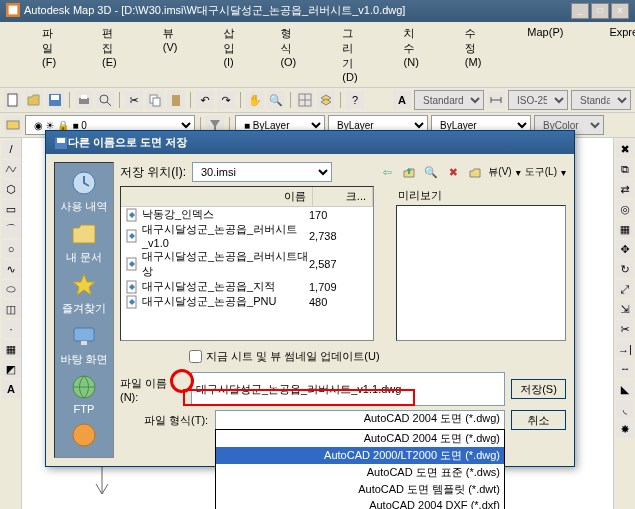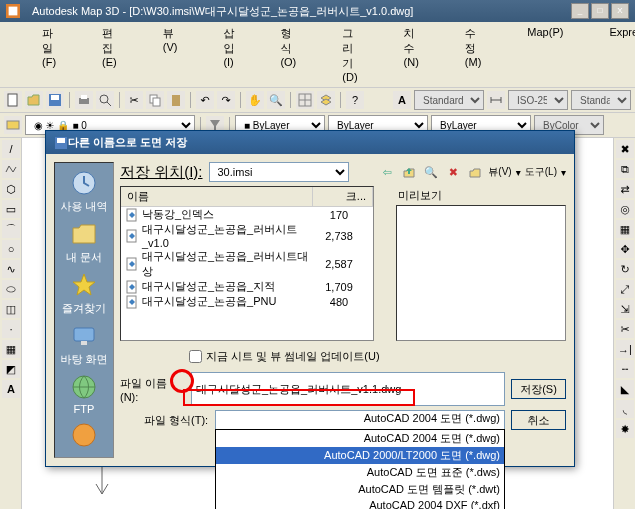--- a/index.html
+++ b/index.html
@@ -1,19 +1,19 @@
 <!DOCTYPE html>
 <html><head>
   <meta charset="utf-8">
   <style>
     * { margin: 0; padding: 0; box-sizing: border-box; font-family: "Tahoma", sans-serif; font-size: 11px; }
     body { width: 635px; height: 509px; background: #f0f0f0; overflow: hidden; position: relative; }
     
     .main-window { width: 100%; height: 100%; background: #e8e5e0; display: flex; flex-direction: column; }
-    .title-bar { background: linear-gradient(#4a6a8a, #3a5a7a); color: #fff; padding: 3px 6px; display: flex; align-items: center; gap: 12px; }
+    .title-bar { background: linear-gradient(#4a6a8a, #3a5a7a); color: #fff; padding: 3px 6px; display: flex; align-items: flex-start; gap: 4px; }
     .title-bar-icon { width: 14px; height: 14px; }
     .title-bar-text { flex: 1; font-size: 11px; }
     .title-btns { display: flex; gap: 2px; }
     .title-btn { width: 18px; height: 16px; background: #d4d0c8; border: 1px solid #888; font-size: 8px; text-align: center; line-height: 14px; }
     
     .menu-bar { background: #ece9d8; padding: 2px 4px; display: flex; gap: 2px; border-bottom: 1px solid #ccc; }
     .menu-item { padding: 2px 6px; cursor: pointer; margin-left: 32px; }
     
     .toolbar-row { background: #ece9d8; padding: 2px 4px; display: flex; gap: 3px; align-items: center; border-bottom: 1px solid #ccc; }
     .tool-icon { width: 18px; height: 18px; background: #e8e5e0; border: 1px solid transparent; display: inline-flex; align-items: center; justify-content: center; }
@@ -32,35 +32,35 @@
     .dialog-title { background: linear-gradient(#3a6ea5, #2e5a8a); color: #fff; padding: 4px 8px; display: flex; align-items: center; font-weight: bold; }
     .dialog-title span { flex: 1; }
     .dialog-body { padding: 8px; display: flex; gap: 6px; }
     
     .places-bar { width: 60px; background: #7a96b0; display: flex; flex-direction: column; gap: 6px; padding: 6px 2px; border: 1px inset #888; }
     .place-item { text-align: center; color: #fff; font-size: 9px; }
     .place-icon { width: 28px; height: 28px; margin: 0 auto 2px; display: block; }
     
     .dialog-main { flex: 1; display: flex; flex-direction: column; gap: 4px; }
     .location-row { display: flex; align-items: center; gap: 6px; }
-    .location-row label { font-size: 15px; text-decoration: underline; }
+    .location-row label { font-size: 12px; }
     .location-select { flex: 0 0 140px; height: 20px; border: 1px solid #7f9db9; background: #fff; padding: 0 4px; }
     .nav-icons { display: flex; gap: 4px; margin-left: auto; align-items: center; }
     .nav-icon { width: 18px; height: 18px; display: inline-flex; align-items: center; justify-content: center; }
     
     .file-area { display: flex; gap: 6px; height: 155px; }
     .file-list { flex: 1; background: #fff; border: 1px inset #888; overflow: auto; }
     .file-header { background: #ece9d8; display: flex; border-bottom: 1px solid #ccc; font-size: 11px; }
     .file-header div { padding: 2px 6px; border-right: 1px solid #ccc; }
-    .file-col-name { flex: 1; }
+    .file-col-name { flex: 1; text-align: right; }
     .file-col-size { width: 60px; text-align: right; }
     .file-row { display: flex; padding: 0 4px; align-items: center; }
     .file-row-icon { width: 14px; height: 14px; margin-right: 3px; display: inline-block; }
     .file-row-name { flex: 1; }
-    .file-row-size { width: 60px; text-align: center; }
+    .file-row-size { width: 60px; text-align: left; }
     
     .preview-box { width: 170px; display: flex; flex-direction: column; margin-left: 16px; }
     .preview-title { font-size: 11px; padding: 2px; }
     .preview-area { flex: 1; background: #fff; border: 1px inset #888; }
     
     .checkbox-row { display: flex; align-items: center; gap: 4px; padding: 4px 0; }
     .checkbox-row input { width: 13px; height: 13px; }
     
     .filename-row { display: flex; align-items: center; gap: 6px; }
     .filename-row label { width: 65px; font-size: 11px; }

